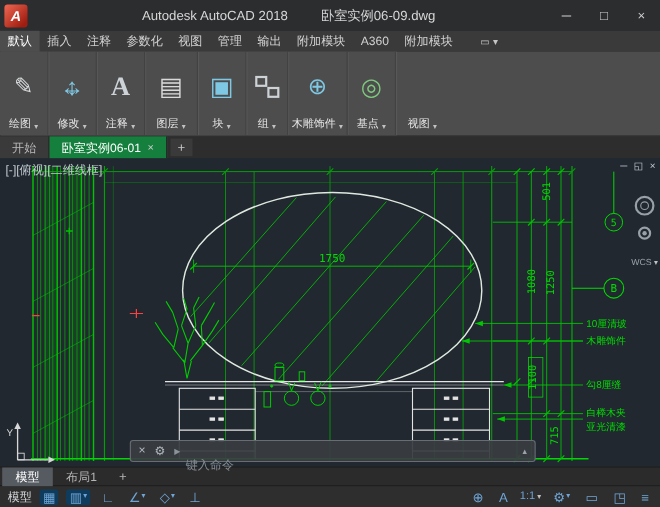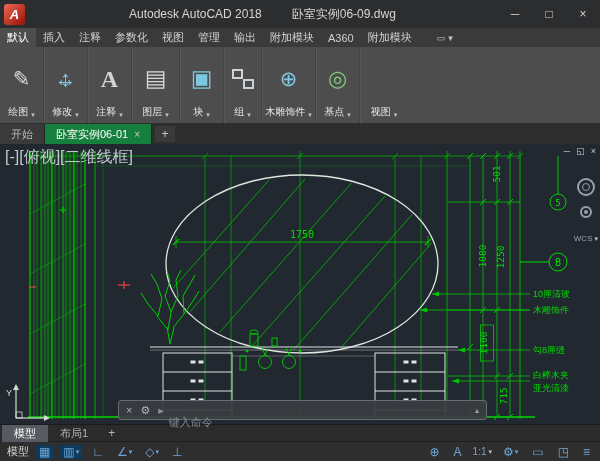--- a/index.html
+++ b/index.html
@@ -50,21 +50,21 @@
   
   .file-tabs{height:20px;background:#2d2d2d;display:flex;align-items:stretch;font-size:11px;}
   .ftab{display:flex;align-items:center;padding:0 11px;background:#3a3a3a;color:#b9b9b9;border-right:1px solid #242424;gap:6px;}
   .ftab.active{background:#15803d;color:#ffffff;}
   .ftab .x{font-size:10px;color:#c9c9c9;}
   .ftab-add{width:20px;margin:2px 0 2px 3px;background:#3a3a3a;color:#c9c9c9;display:flex;align-items:center;justify-content:center;font-size:12px;}
 
   
   .canvas{position:relative;width:600px;height:280px;background:#212830;}
   .canvas svg{position:absolute;left:0;top:0;}
-  .vp-label{position:absolute;top:3px;left:5px;font-size:16px;color:#c2c9cf;letter-spacing:0;}
+  .vp-label{position:absolute;top:3px;left:5px;font-size:11px;color:#c2c9cf;letter-spacing:0;}
   .canvas-controls{position:absolute;top:2px;right:4px;display:flex;gap:6px;color:#c6ccd2;font-size:9px;}
   .compass{position:absolute;top:34px;right:5px;width:18px;height:18px;border:2px solid #98a0a8;border-radius:50%;}
   .compass i{position:absolute;inset:3px;border:1px solid #98a0a8;border-radius:50%;}
   .wheel{position:absolute;top:62px;right:8px;width:12px;height:12px;border:2px solid #98a0a8;border-radius:50%;}
   .wheel i{position:absolute;left:2px;top:2px;width:4px;height:4px;background:#98a0a8;border-radius:50%;}
   .wcs{position:absolute;top:90px;right:2px;font-size:8px;color:#9aa2aa;display:flex;gap:2px;align-items:center;}
 
   .command-dock{position:absolute;left:118px;top:256px;width:369px;height:20px;
       background:rgba(57,61,66,.93);border:1px solid #686d73;border-radius:3px;
       display:flex;align-items:center;padding:0 7px;gap:8px;font-size:11px;color:#aeb4ba;}

